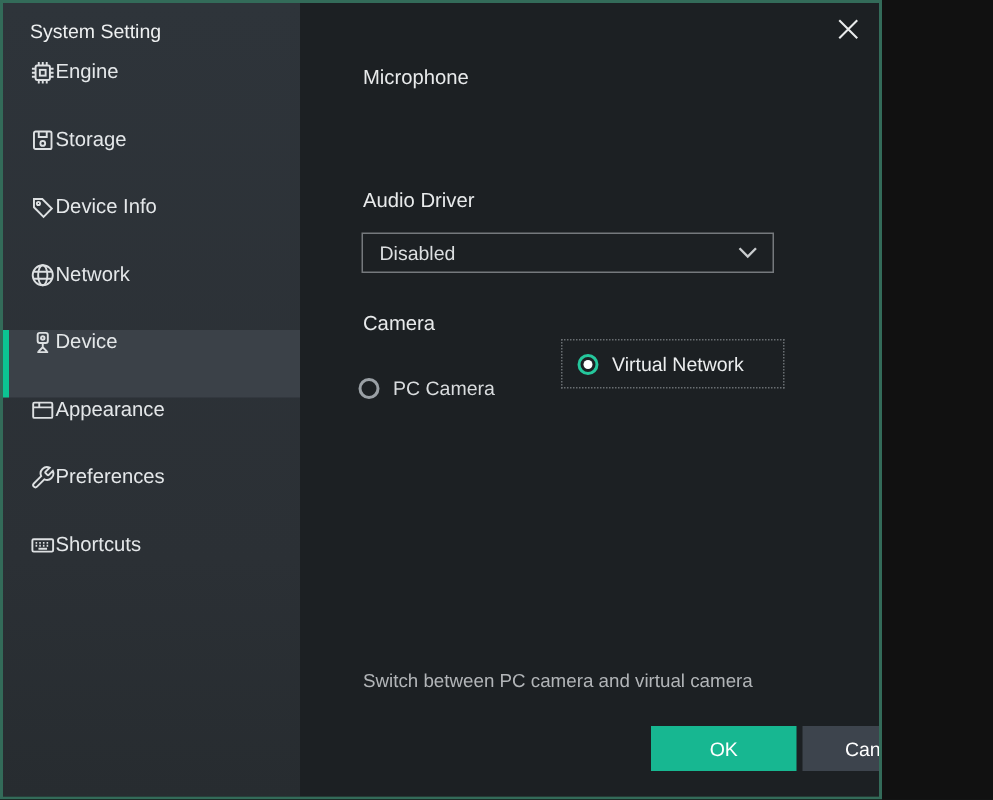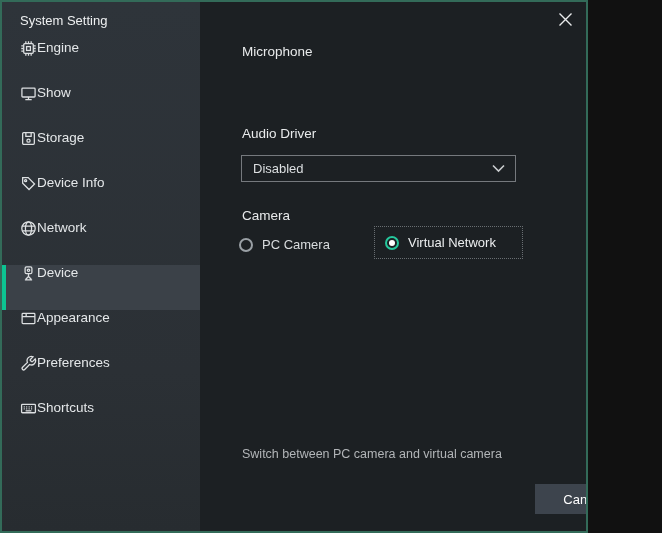--- a/index.html
+++ b/index.html
@@ -94,21 +94,21 @@
   .radio-opt {
     position: absolute;
     display: flex;
     align-items: center;
     gap: 9px;
     height: 33px;
     font-size: 13px;
     color: #d9dcde;
     cursor: pointer;
   }
-  .opt-pc { left: 39px; top: 2px; }
+  .opt-pc { left: 39px; top: 16px; }
   .opt-virtual {
     left: 174px; top: 0;
     border: 1px dotted #696e72;
     padding: 0 26px 0 10px;
     color: #eceeef;
   }
   .radio {
     width: 14px; height: 14px;
     border-radius: 50%;
     border: 2px solid #9aa0a5;
@@ -162,29 +162,20 @@
       <span class="ico">
         <svg viewBox="0 0 16 16">
           <rect x="3.5" y="3.5" width="9" height="9" rx="1"></rect>
           <rect x="6.2" y="6.2" width="3.6" height="3.6"></rect>
           <path d="M5.5 1.2v2.3M8 1.2v2.3M10.5 1.2v2.3M5.5 12.5v2.3M8 12.5v2.3M10.5 12.5v2.3M1.2 5.5h2.3M1.2 8h2.3M1.2 10.5h2.3M12.5 5.5h2.3M12.5 8h2.3M12.5 10.5h2.3"></path>
         </svg>
       </span>
       <span>Engine</span>
     </div>
 
-    <div class="nav-item">
-      <span class="ico">
-        <svg viewBox="0 0 16 16">
-          <rect x="1.8" y="3" width="12.4" height="8.3" rx="0.8"></rect>
-          <path d="M8 11.3v2.2M5 13.7h6"></path>
-        </svg>
-      </span>
-      <span>Show</span>
-    </div>
 
     <div class="nav-item">
       <span class="ico">
         <svg viewBox="0 0 16 16">
           <rect x="2.5" y="2.5" width="11" height="11" rx="1"></rect>
           <path d="M5.5 2.5v3.5h5V2.5"></path>
           <circle cx="8" cy="10" r="1.5"></circle>
         </svg>
       </span>
       <span>Storage</span>
@@ -280,16 +271,17 @@
         <span>PC Camera</span>
       </div>
       <div class="radio-opt opt-virtual">
         <span class="radio checked"></span>
         <span>Virtual Network</span>
       </div>
     </div>
 
     <div class="hint">Switch between PC camera and virtual camera</div>
 
+    <div class="btn btn-ok">OK</div>
     <div class="btn btn-cancel">Cancel</div>
 
   </div>
 </div>
 
 </body></html>

